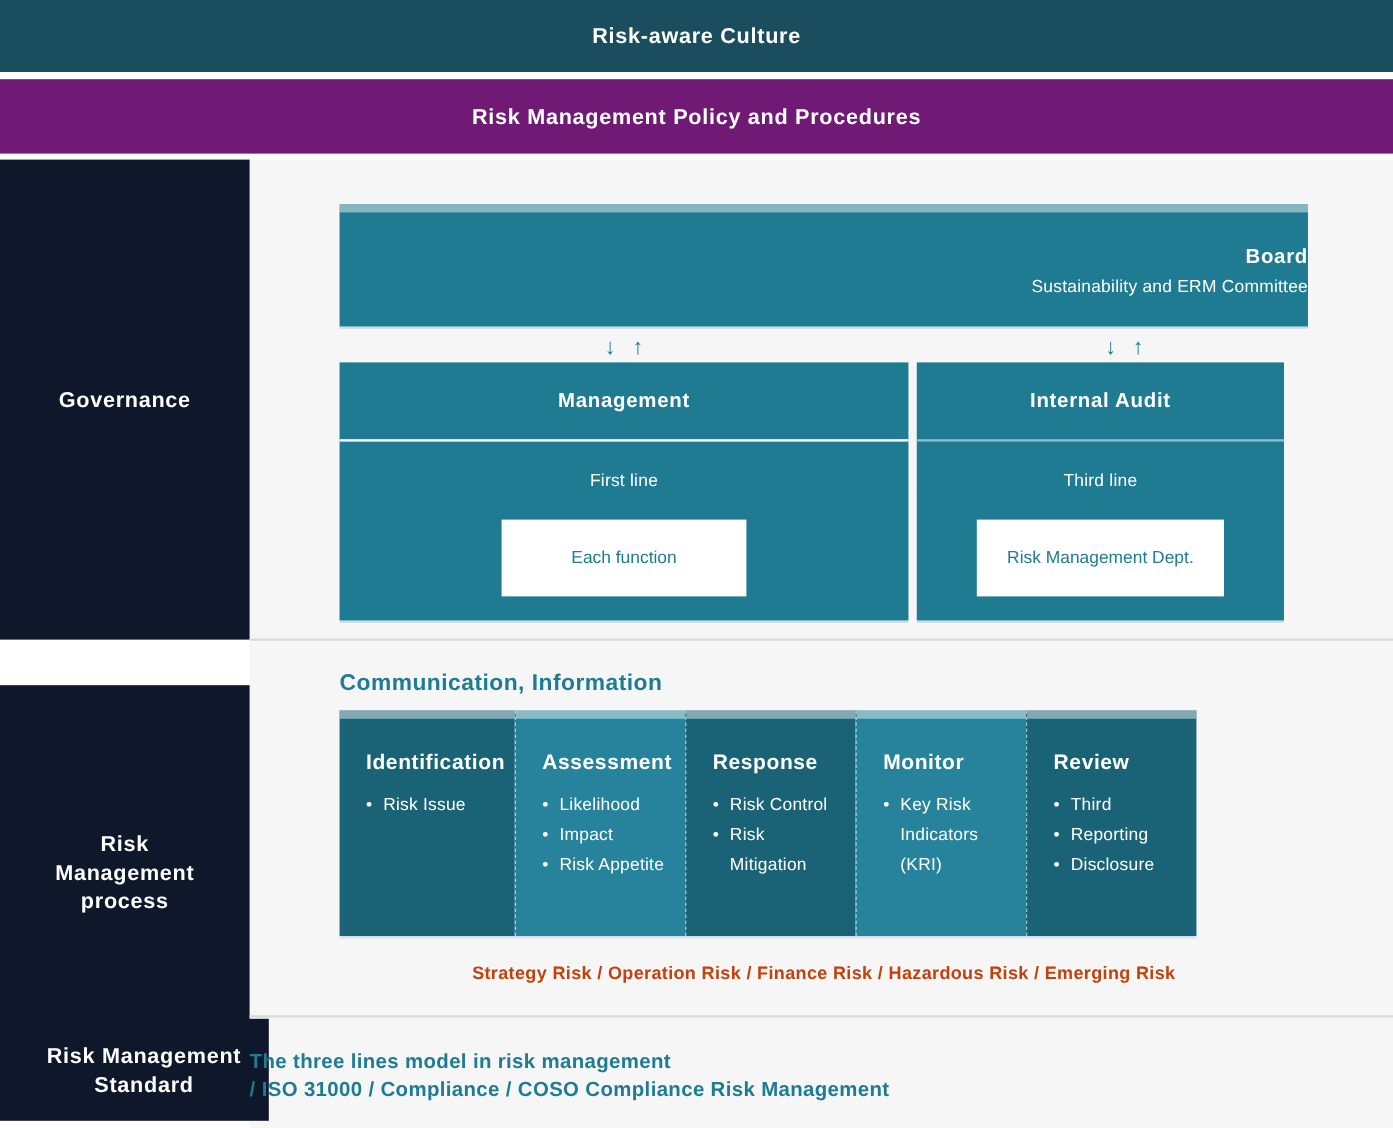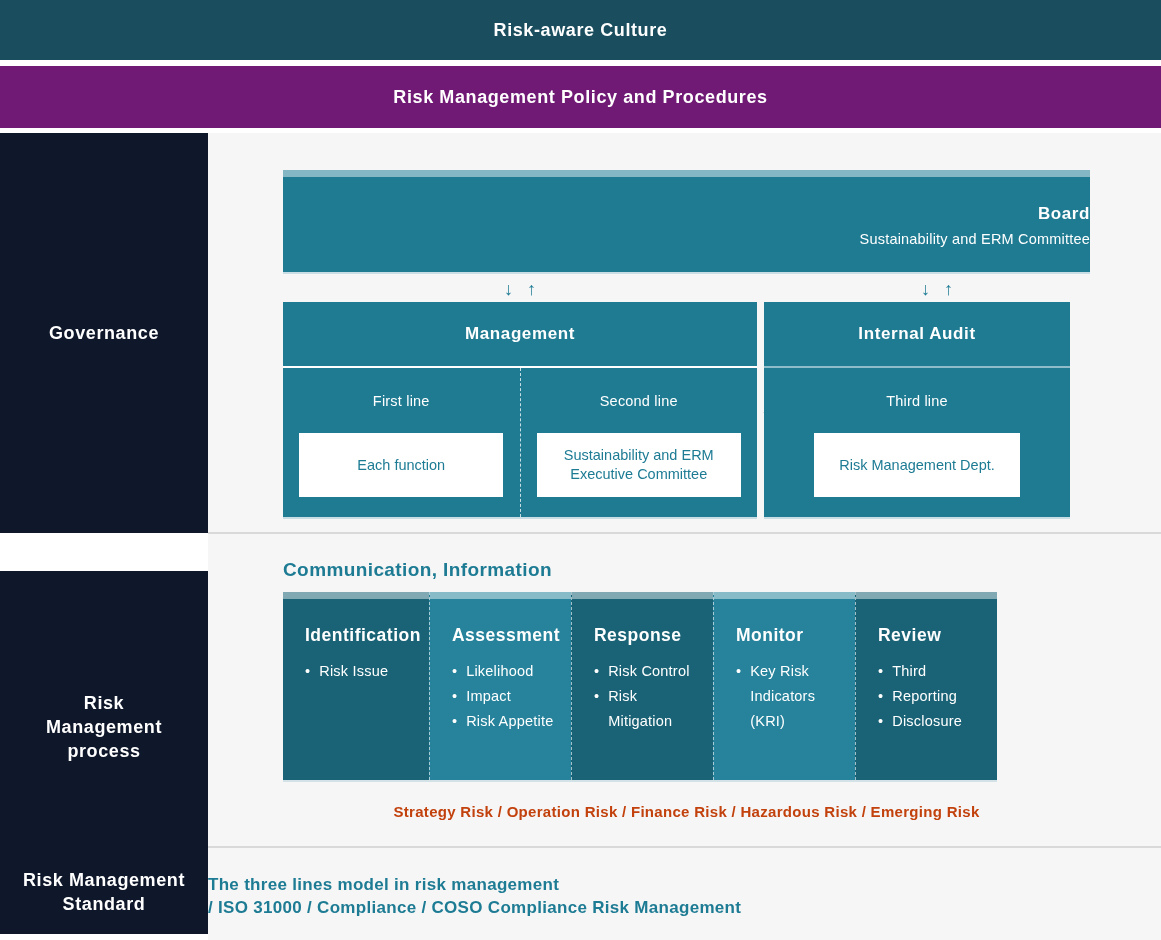--- a/index.html
+++ b/index.html
@@ -10,21 +10,21 @@
   .banner{position:absolute;left:0;width:1161px;display:flex;align-items:center;justify-content:center;
           color:#ffffff;font-size:18px;font-weight:700;letter-spacing:0.6px;}
   .banner1{top:0;height:60px;background:#1a4e5f;}
   .banner2{top:66px;height:62px;background:#701a75;}
 
   
   .side{position:absolute;left:0;width:208px;background:#0f172a;display:flex;align-items:center;justify-content:center;
         color:#ffffff;font-size:18px;font-weight:700;letter-spacing:0.6px;text-align:center;line-height:24px;white-space:pre-line;}
   .side-gov{top:133px;height:400px;}
   .side-proc{top:535px;height:312px;margin-top:36px;}
-  .side-std{top:849px;height:85px;}
+  .side-std{top:849px;height:85px;padding-left:16px;}
 
   
   .main{position:absolute;left:208px;top:133px;width:953px;height:807px;background:#f6f6f6;}
   .hline{position:absolute;left:208px;width:953px;height:2px;background:#d9d9d9;}
   .hline1{top:532px;}
   .hline2{top:846px;}
 
   
   .panel{position:absolute;background:#1f7b92;color:#ffffff;box-shadow:0 2px 0 rgba(186,214,221,0.75);}
   .accent-top::before{content:"";position:absolute;left:0;top:0;width:100%;height:7px;background:rgba(255,255,255,0.45);}
@@ -127,26 +127,20 @@
   <div class="panel mgmt">
     <div class="panel-head">Management</div>
     <div class="divider-white"></div>
     <div class="panel-body">
       <div class="half">
         <div class="line-label">First line</div>
         <div class="white-box wb-m">
           <span>Each function</span>
         </div>
       </div>
-      <div class="half">
-        <div class="line-label">Second line</div>
-        <div class="white-box wb-m">
-          <span>Sustainability and ERM Executive Committee</span>
-        </div>
-      </div>
     </div>
   </div>
 
   <div class="panel ia">
     <div class="panel-head">Internal Audit</div>
     <div class="divider-lt"></div>
     <div class="panel-body">
       <div class="half">
         <div class="line-label">Third line</div>
         <div class="white-box wb-ia">

